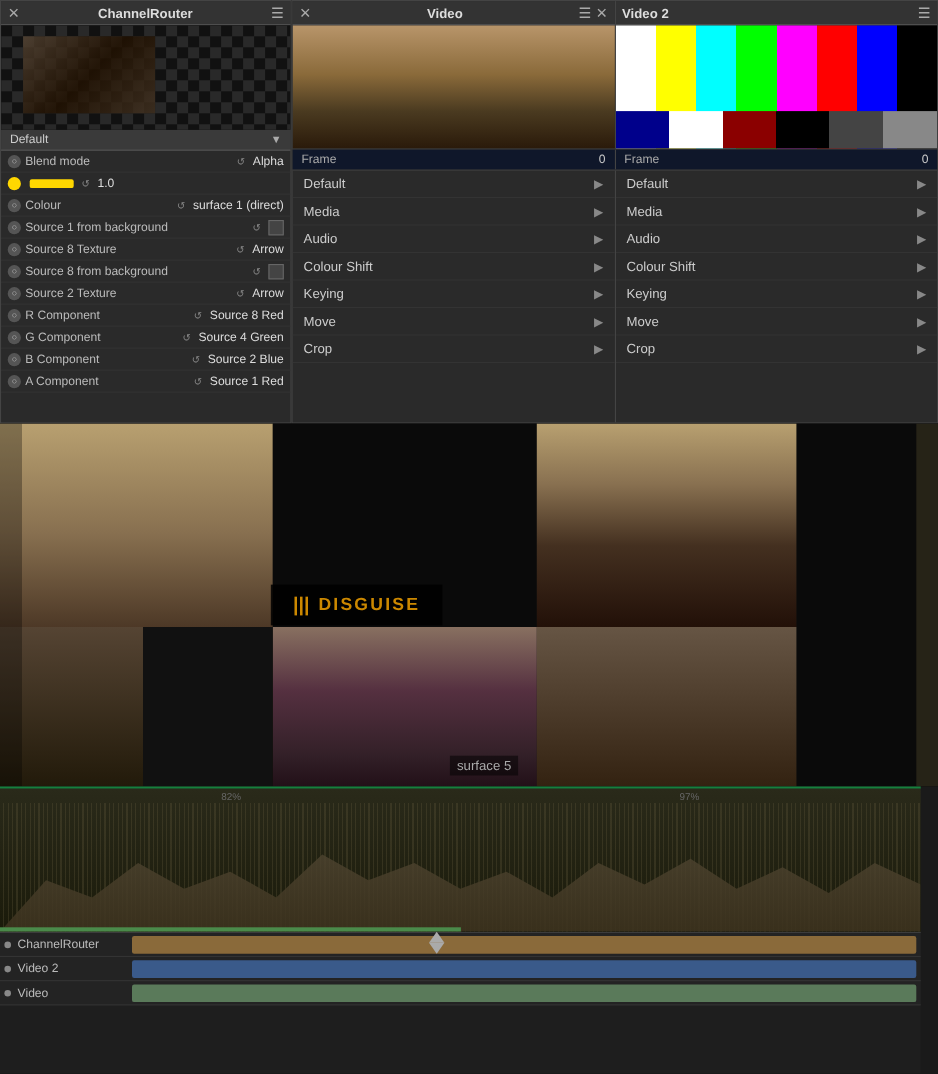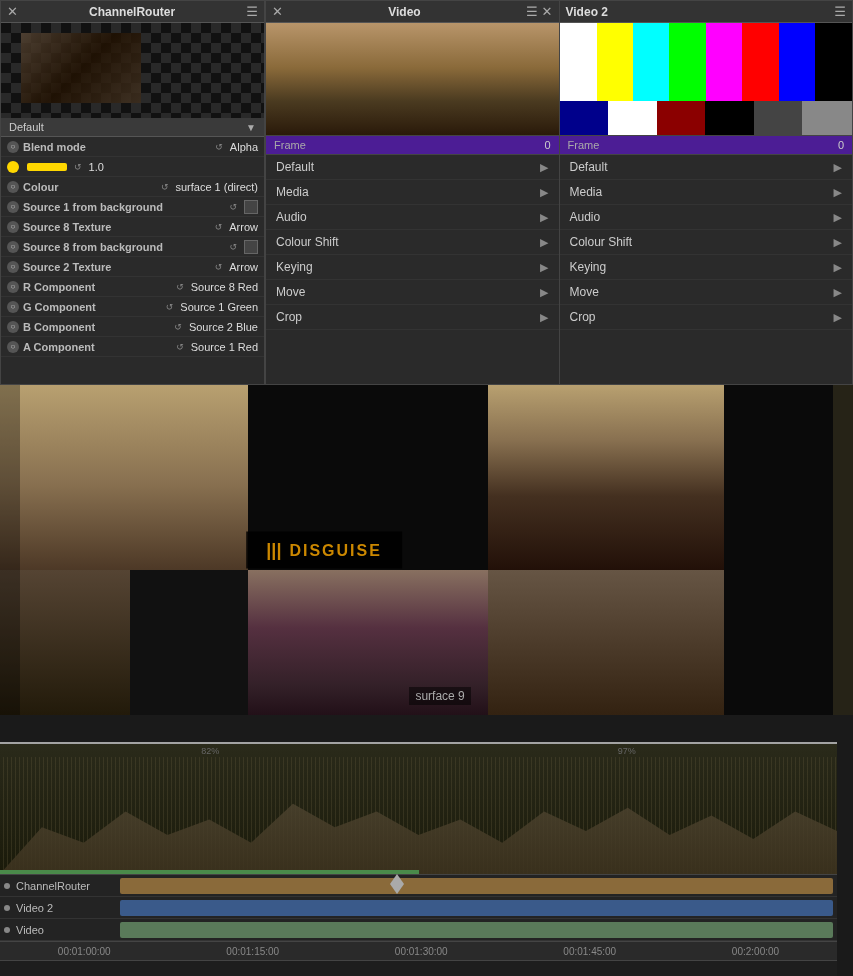--- a/index.html
+++ b/index.html
@@ -113,21 +113,20 @@
       font-size: 8px;
       display: flex;
       align-items: center;
       justify-content: center;
     }
 
     .prop-label {
       flex: 1;
       color: #bbb;
       font-size: 11px;
-      font-weight: bold;
     }
 
     .prop-value {
       color: #ddd;
       font-size: 11px;
       margin-left: 4px;
     }
 
     .prop-reset {
       color: #888;
@@ -245,21 +244,21 @@
       border-bottom: 1px solid #444;
     }
 
     .frame-cell {
       flex: 1;
       display: flex;
       align-items: center;
       justify-content: space-between;
       padding: 3px 8px;
       border-right: 1px solid #444;
-      background: #4c1d95;
+      background: #0f172a;
     }
 
     .frame-cell:last-child {
       border-right: none;
     }
 
     .frame-label {
       color: #aaa;
       font-size: 11px;
     }
@@ -355,23 +354,23 @@
       letter-spacing: 2px;
       text-transform: uppercase;
     }
 
     
     #timeline-area {
       position: absolute;
       bottom: 0;
       left: 0;
       right: 16px;
-      height: 234px;
+      height: 261px;
       background: #1e1e1e;
-      border-top: 2px solid #a3a3a3;
+      border-top: 2px solid #15803d;
     }
 
     .timeline-waveform {
       width: 100%;
       height: 130px;
       background: linear-gradient(180deg, #2a2a1a 0%, #1a1a0a 100%);
       position: relative;
       overflow: hidden;
     }
 
@@ -593,21 +592,21 @@
     <span class="prop-icon">○</span>
     <span class="prop-label">R Component</span>
     <span class="prop-reset">↺</span>
     <span class="prop-value">Source 8 Red</span>
   </div>
 
   <div class="prop-row">
     <span class="prop-icon">○</span>
     <span class="prop-label">G Component</span>
     <span class="prop-reset">↺</span>
-    <span class="prop-value">Source 1 Green</span>
+    <span class="prop-value">Source 4 Green</span>
   </div>
 
   <div class="prop-row">
     <span class="prop-icon">○</span>
     <span class="prop-label">B Component</span>
     <span class="prop-reset">↺</span>
     <span class="prop-value">Source 2 Blue</span>
   </div>
 
   <div class="prop-row">
@@ -741,21 +740,21 @@
 
     <div style="position:absolute; left:0; top:185px; width:130px; height:145px; background: linear-gradient(180deg, #554433 0%, #221a0a 100%);"></div>
     <div style="position:absolute; left:130px; top:185px; width:118px; height:145px; background: #111;"></div>
     <div style="position:absolute; left:488px; top:185px; width:236px; height:145px; background: linear-gradient(180deg, #665544 0%, #332211 100%);"></div>
 
     <div class="disguise-logo">
       <span class="logo-icon">|||</span>
       <span class="logo-text">DISGUISE</span>
     </div>
 
-    <div class="surface-label" style="bottom: 10px; left: 48%;">surface 9</div>
+    <div class="surface-label" style="bottom: 10px; left: 48%;">surface 5</div>
 
     <div style="position:absolute; left:0; top:0; width:20px; height:100%; background:rgba(0,0,0,0.3);"></div>
     <div style="position:absolute; right:0; top:0; width:20px; height:100%; background: rgba(200,180,100,0.15);"></div>
   </div>
 </div>
 
 <div id="timeline-area">
 
   <div class="timeline-waveform">
     <div class="waveform-vis"></div>
@@ -787,20 +786,13 @@
       <div class="track-bar blue" style="flex:1; margin:0 4px;"></div>
     </div>
 
     <div class="track-row">
       <div class="track-indicator" style="background:#888;"></div>
       <span class="track-name" style="max-width:100px;">Video</span>
       <div class="track-bar" style="flex:1; margin:0 4px; background:#5a7a5a;"></div>
     </div>
   </div>
 
-  <div class="timeline-ruler">
-    <span class="ruler-mark">00:01:00:00</span>
-    <span class="ruler-mark">00:01:15:00</span>
-    <span class="ruler-mark">00:01:30:00</span>
-    <span class="ruler-mark">00:01:45:00</span>
-    <span class="ruler-mark">00:2:00:00</span>
-  </div>
 </div>
 
 </body></html>

